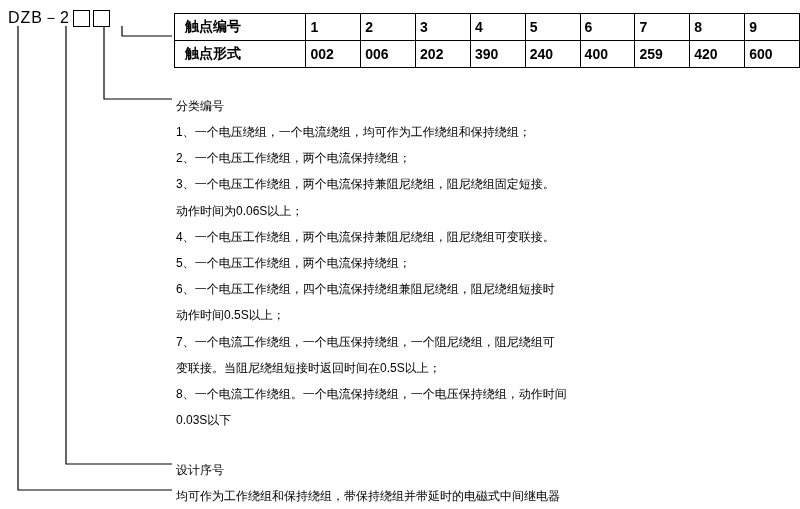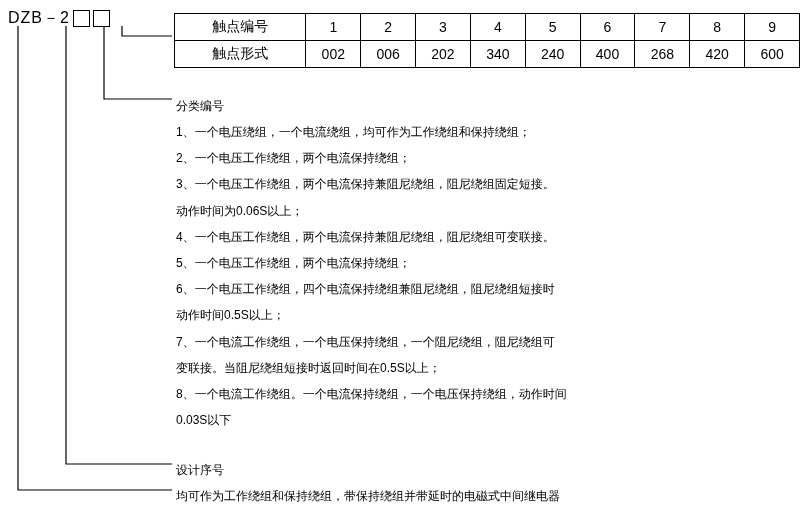--- a/index.html
+++ b/index.html
@@ -48,26 +48,26 @@
     position: absolute;
     left: 174px;
     top: 13px;
   }
   table.contact-table {
     border-collapse: collapse;
     font-size: 14px;
   }
   table.contact-table td {
     border: 1px solid #000;
-    text-align: center;
     vertical-align: middle;
     height: 24px;
     padding: 1px 4px;
     font-size: 14px;
     white-space: nowrap;
+    font-weight: bold;
   }
   table.contact-table td.label-cell {
     width: 118px;
     padding: 1px 10px;
   }
   table.contact-table td.num-cell {
     width: 49px;
   }
 
   
@@ -128,24 +128,24 @@
           <td class="num-cell">6</td>
           <td class="num-cell">7</td>
           <td class="num-cell">8</td>
           <td class="num-cell">9</td>
         </tr>
         <tr>
           <td class="label-cell">触点形式</td>
           <td class="num-cell">002</td>
           <td class="num-cell">006</td>
           <td class="num-cell">202</td>
-          <td class="num-cell">340</td>
+          <td class="num-cell">390</td>
           <td class="num-cell">240</td>
           <td class="num-cell">400</td>
-          <td class="num-cell">268</td>
+          <td class="num-cell">259</td>
           <td class="num-cell">420</td>
           <td class="num-cell">600</td>
         </tr>
       </tbody>
     </table>
   </div>
 
   <div class="txt-block cat-label">分类编号</div>
 
   <div class="txt-block desc">

